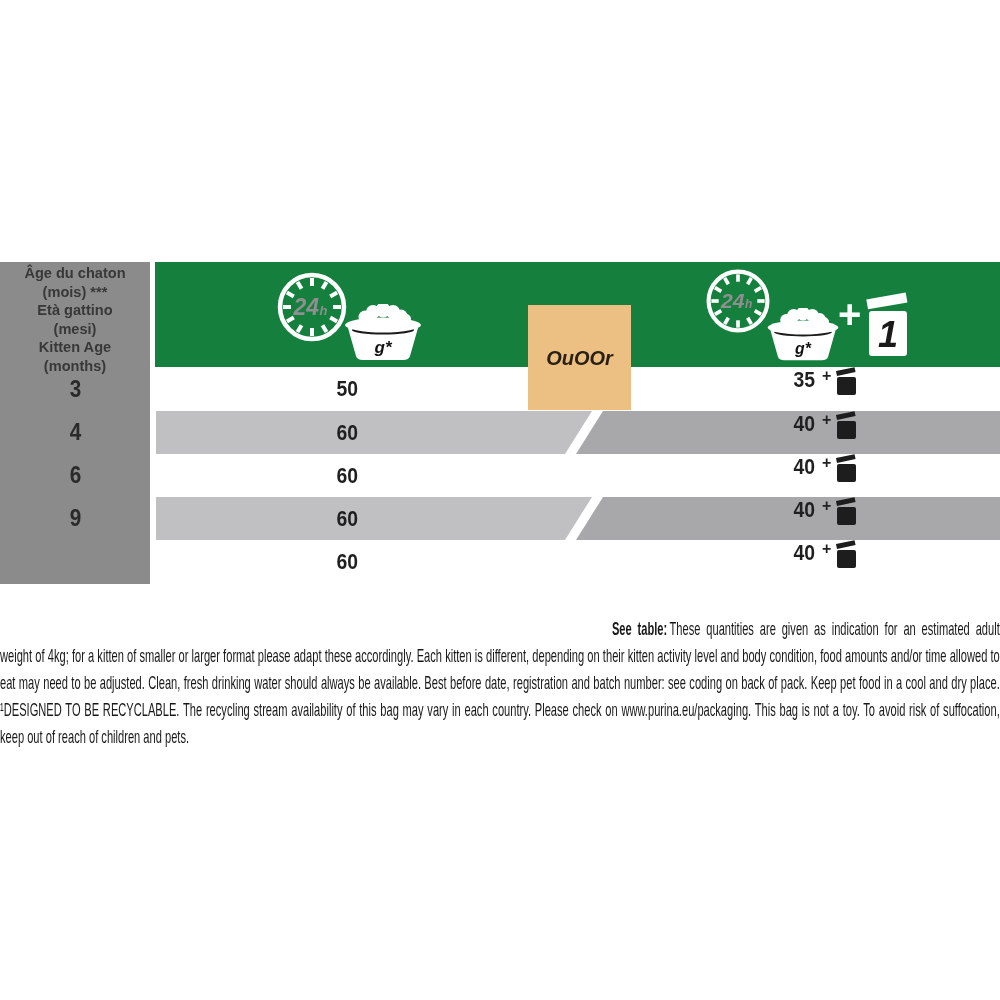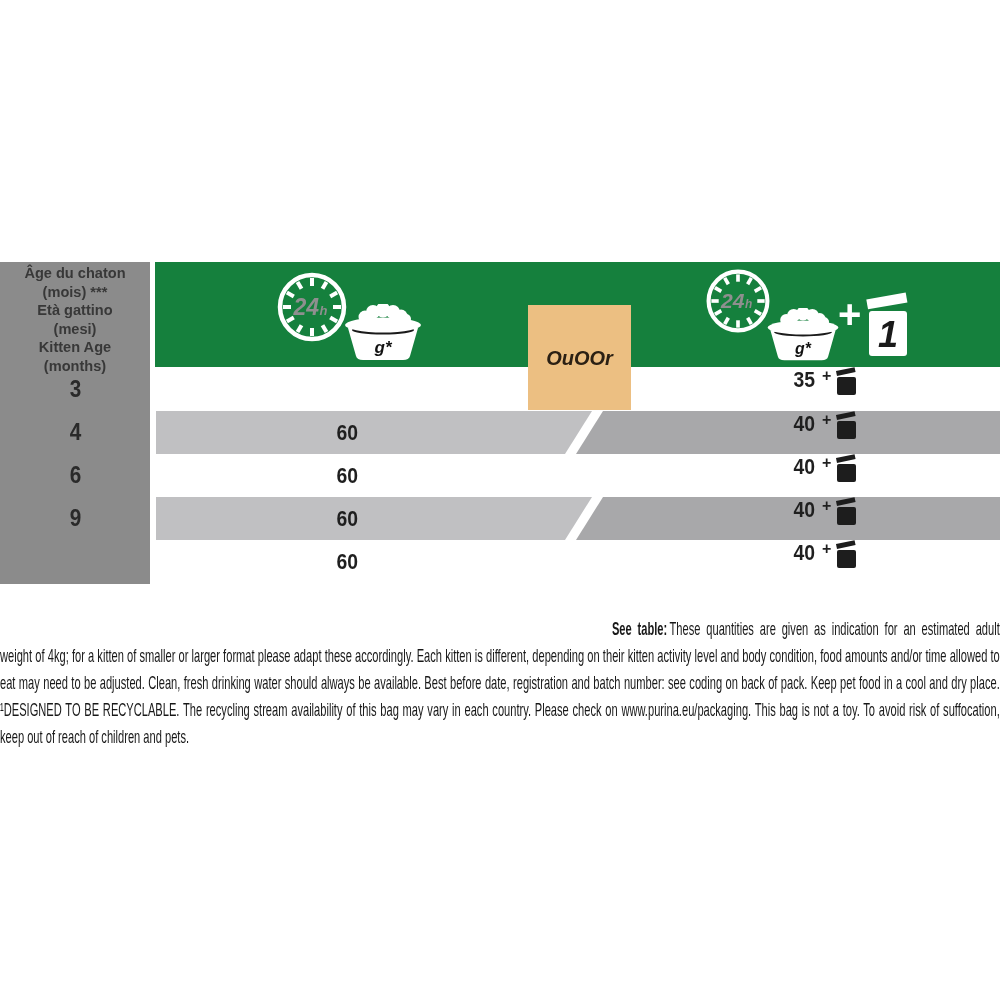--- a/index.html
+++ b/index.html
@@ -167,20 +167,23 @@
 
   <div class="band r1">
     <div class="band-l"></div>
     <div class="band-r"></div>
   </div>
   <div class="band r3">
     <div class="band-l"></div>
     <div class="band-r"></div>
   </div>
 
+  <div class="dry r0">
+      <span>50</span>
+    </div>
   <div class="dry r1">
       <span>60</span>
     </div>
   <div class="dry r2">
       <span>60</span>
     </div>
   <div class="dry r3">
       <span>60</span>
     </div>
   <div class="dry r4">

